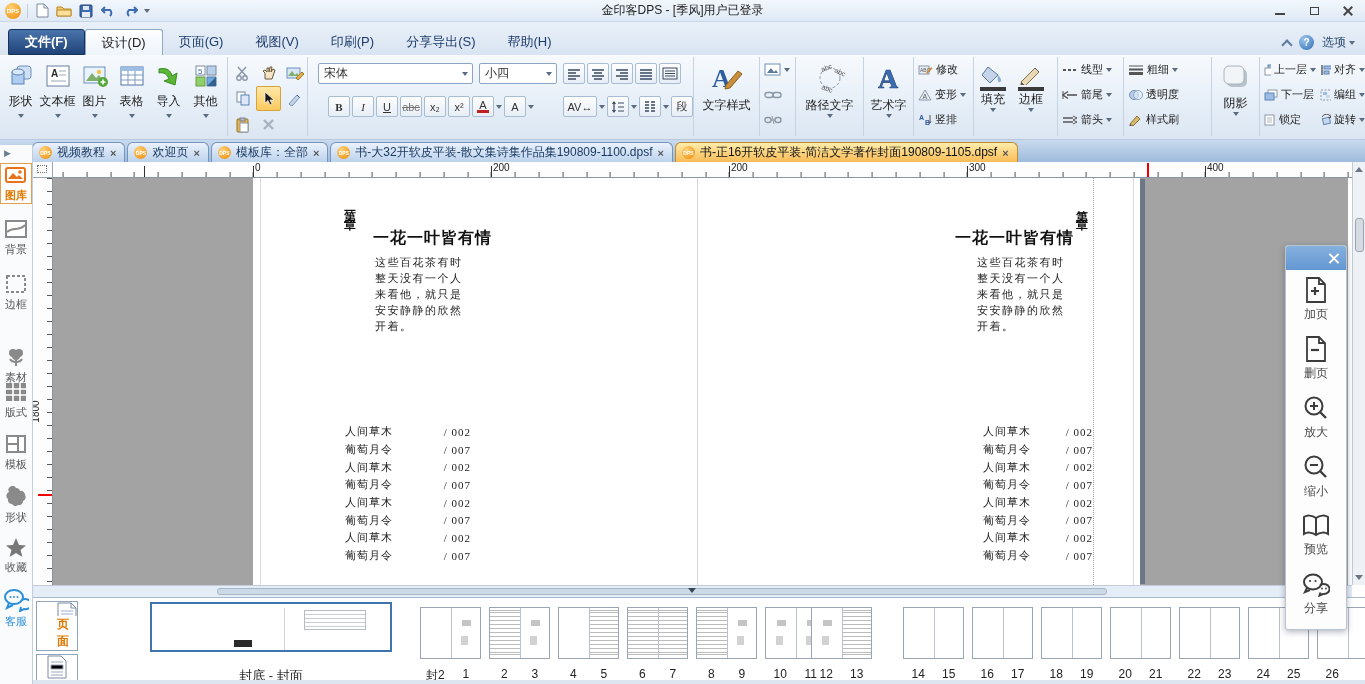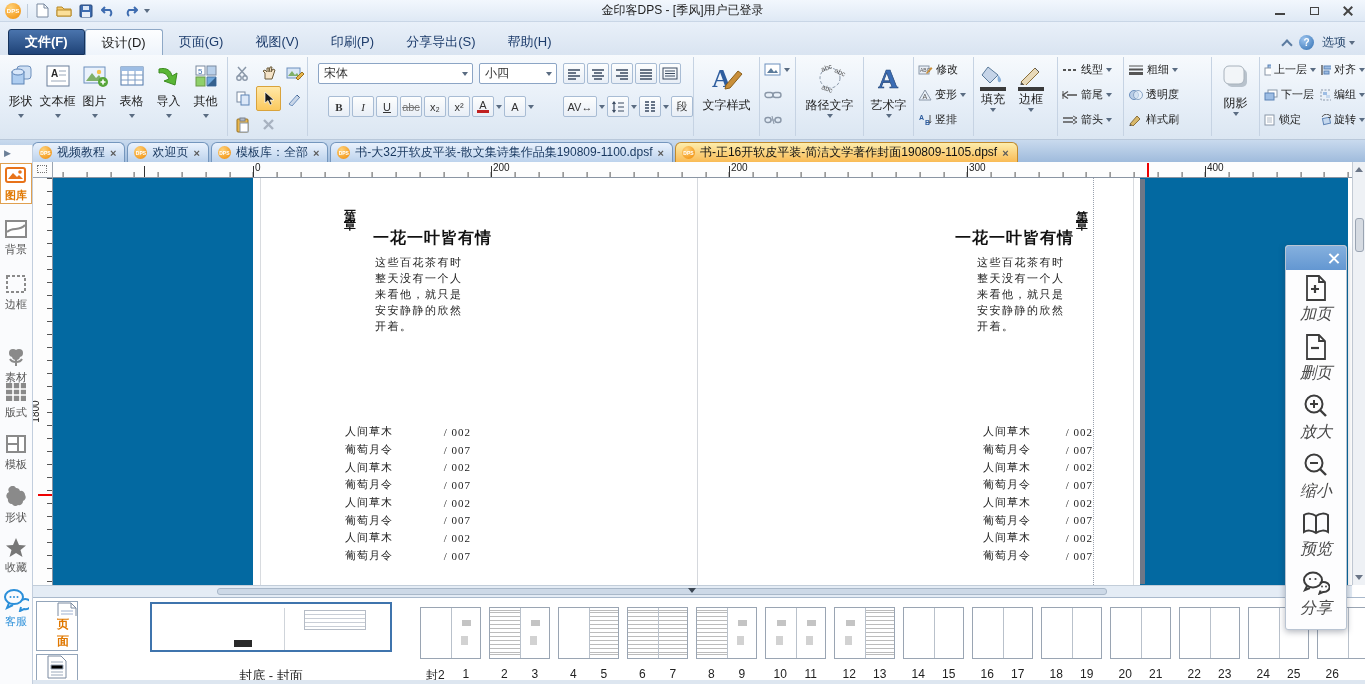--- a/index.html
+++ b/index.html
@@ -95,21 +95,21 @@
     background:repeating-linear-gradient(to right,#555 0 1px,transparent 1px 23.8px); background-position-x:9.6px; }
   .hr-major { position:absolute; left:0; bottom:0; width:100%; height:11px;
     background:repeating-linear-gradient(to right,#333 0 1px,transparent 1px 238px); background-position-x:200px; }
   .hr-num { position:absolute; top:0; font-size:10px; color:#222; }
   .hr-red { position:absolute; bottom:0; width:2px; height:14px; background:#e00; }
   .vruler { left:33px; top:178px; width:20px; height:407px; background:#fdfdfd; border-right:1px solid #8a95a3; }
   .vr-minor { position:absolute; top:0; right:0; width:5px; height:100%;
     background:repeating-linear-gradient(to bottom,#555 0 1px,transparent 1px 13px); }
   .vr-num { position:absolute; left:-9px; font-size:10px; color:#222; transform:rotate(-90deg); }
   .vr-red { position:absolute; right:0; width:14px; height:2px; background:#e00; }
-  .canvas { left:53px; top:178px; width:1295px; height:407px; background:#0369a1; overflow:hidden; }
+  .canvas { left:53px; top:178px; width:1295px; height:407px; background:#a3a3a3; overflow:hidden; }
 
   .spread { position:absolute; left:200px; top:0; width:887px; height:407px; background:#fff;
     box-shadow:6px 0 0 -1px #6e7787; }
   .fold { position:absolute; left:444px; top:0; width:1px; height:100%; background:#d5d8dd; }
   .trim { position:absolute; top:0; width:1px; height:100%; background:#d8dbdf; }
   .guide-dot { position:absolute; top:0; width:0; height:100%; border-left:1px dotted #9aa2ae; }
   .chapter { position:absolute; writing-mode:vertical-rl; font-family:"Liberation Serif","DejaVu Serif",serif;
     font-weight:bold; font-size:12px; letter-spacing:4px; color:#111; }
   .ptitle { position:absolute; font-family:"Liberation Serif","DejaVu Serif",serif; font-weight:bold;
     font-size:16px; letter-spacing:1px; color:#111; white-space:nowrap; }
@@ -133,21 +133,21 @@
 
   
   .fpanel { left:1285px; top:245px; width:62px; height:385px; background:#fdfdfe; border:1px solid #b9c4d2;
     border-radius:3px; box-shadow:0 2px 6px rgba(40,50,70,.35); z-index:20; }
   .fp-head { height:24px; background:linear-gradient(#85b0de,#6397d2); border-radius:2px 2px 0 0;
     display:flex; align-items:center; justify-content:flex-end; padding-right:7px; }
   .fp-x { position:relative; width:11px; height:11px; }
   .fp-x::before,.fp-x::after { content:""; position:absolute; left:5px; top:-1px; width:2px; height:13px; background:#fff; }
   .fp-x::before { transform:rotate(45deg); } .fp-x::after { transform:rotate(-45deg); }
   .fp-item { height:59px; display:flex; flex-direction:column; align-items:center; justify-content:center; gap:3px; }
-  .fp-item .fplabel { font-size:16px; color:#4a4a4a;font-style:italic; }
+  .fp-item .fplabel { font-size:12px; color:#4a4a4a; }
 
   
   .bottombar { left:33px; top:597px; width:1332px; height:87px; background:#fff; border-top:1px solid #a9b9cc; }
   .ptab { position:absolute; left:3px; width:42px; display:flex; flex-direction:column; align-items:center;
     border:1px solid #93a5ba; background:#fff; }
   .ptab1 { top:3px; height:50px;padding-left:20px; }
   .ptab2 { top:56px; height:34px; }
   .ptab .ptlabel { font-size:12px; color:#e07800; font-weight:bold; }
   .thumb-label { position:absolute; top:65px; font-size:12px; color:#222; text-align:center; }
   .cover-g { position:absolute; left:117px; top:4px; }
@@ -1041,21 +1041,21 @@
     <div class="pgroup" style="left:732px;">
       <div class="pbox">
           <div class="phalf f-sp"></div>
           <div class="phalf f-sp"></div>
         </div>
       <div class="plabels">
           <span>10</span>
           <span>11</span>
         </div>
       </div>
-    <div class="pgroup" style="left:801px;">
+    <div class="pgroup" style="left:778px;">
       <div class="pbox">
           <div class="phalf f-sp"></div>
           <div class="phalf f-tx"></div>
         </div>
       <div class="plabels">
           <span>12</span>
           <span>13</span>
         </div>
       </div>
     <div class="pgroup" style="left:870px;">

